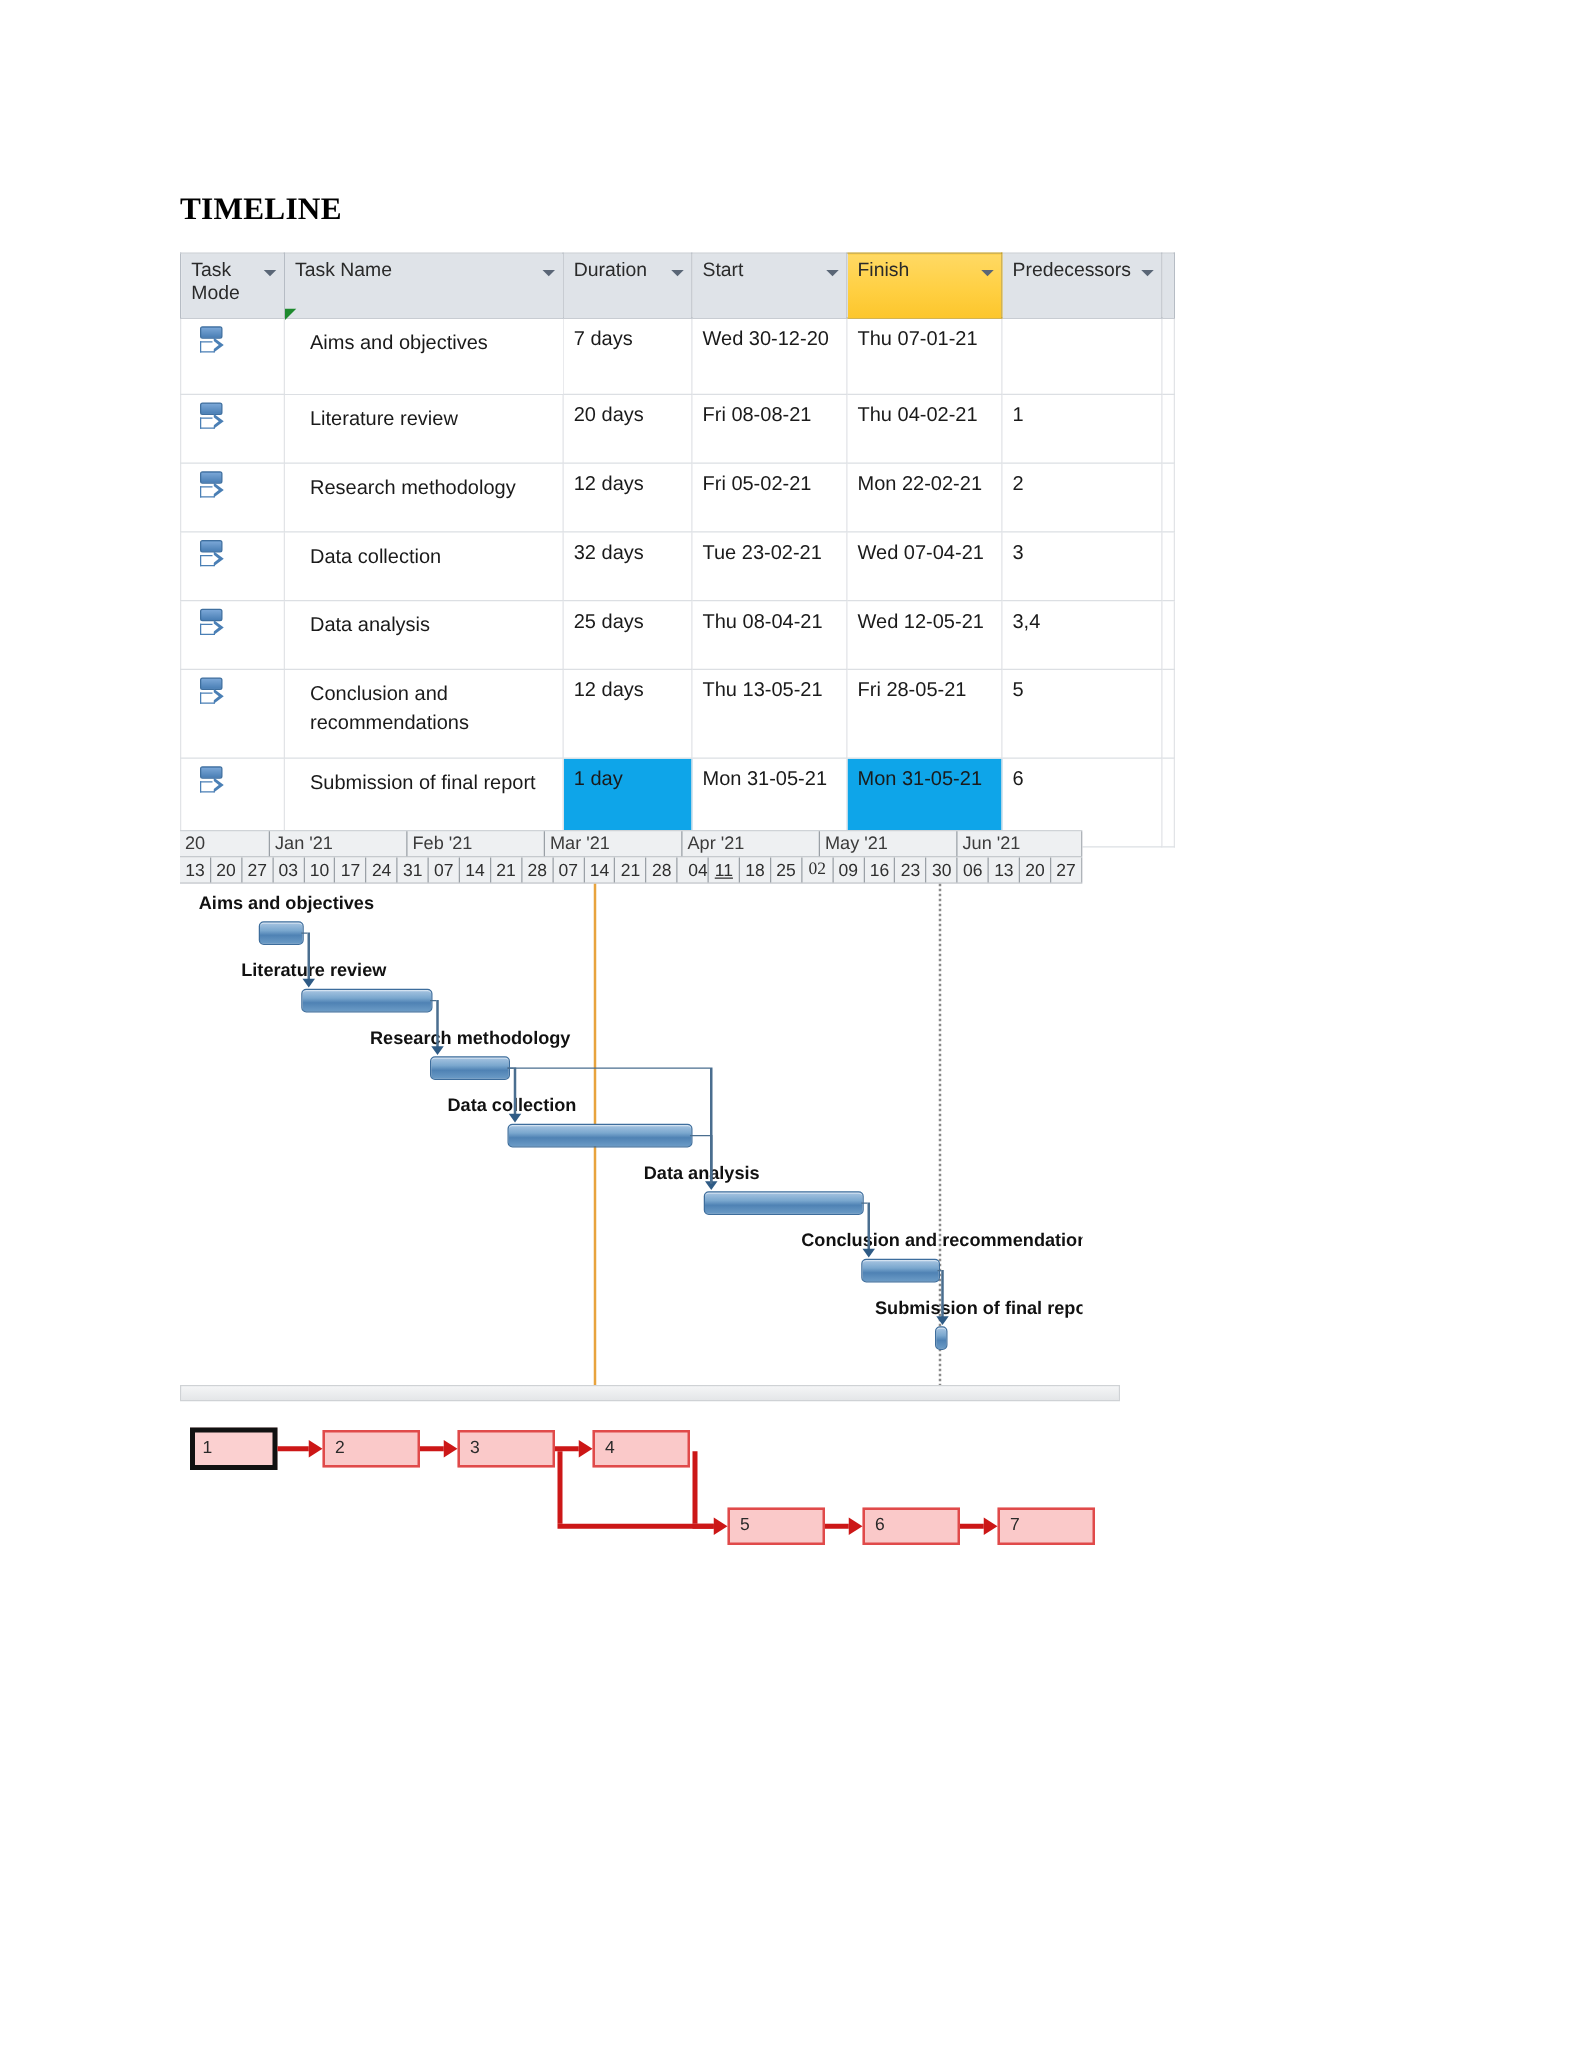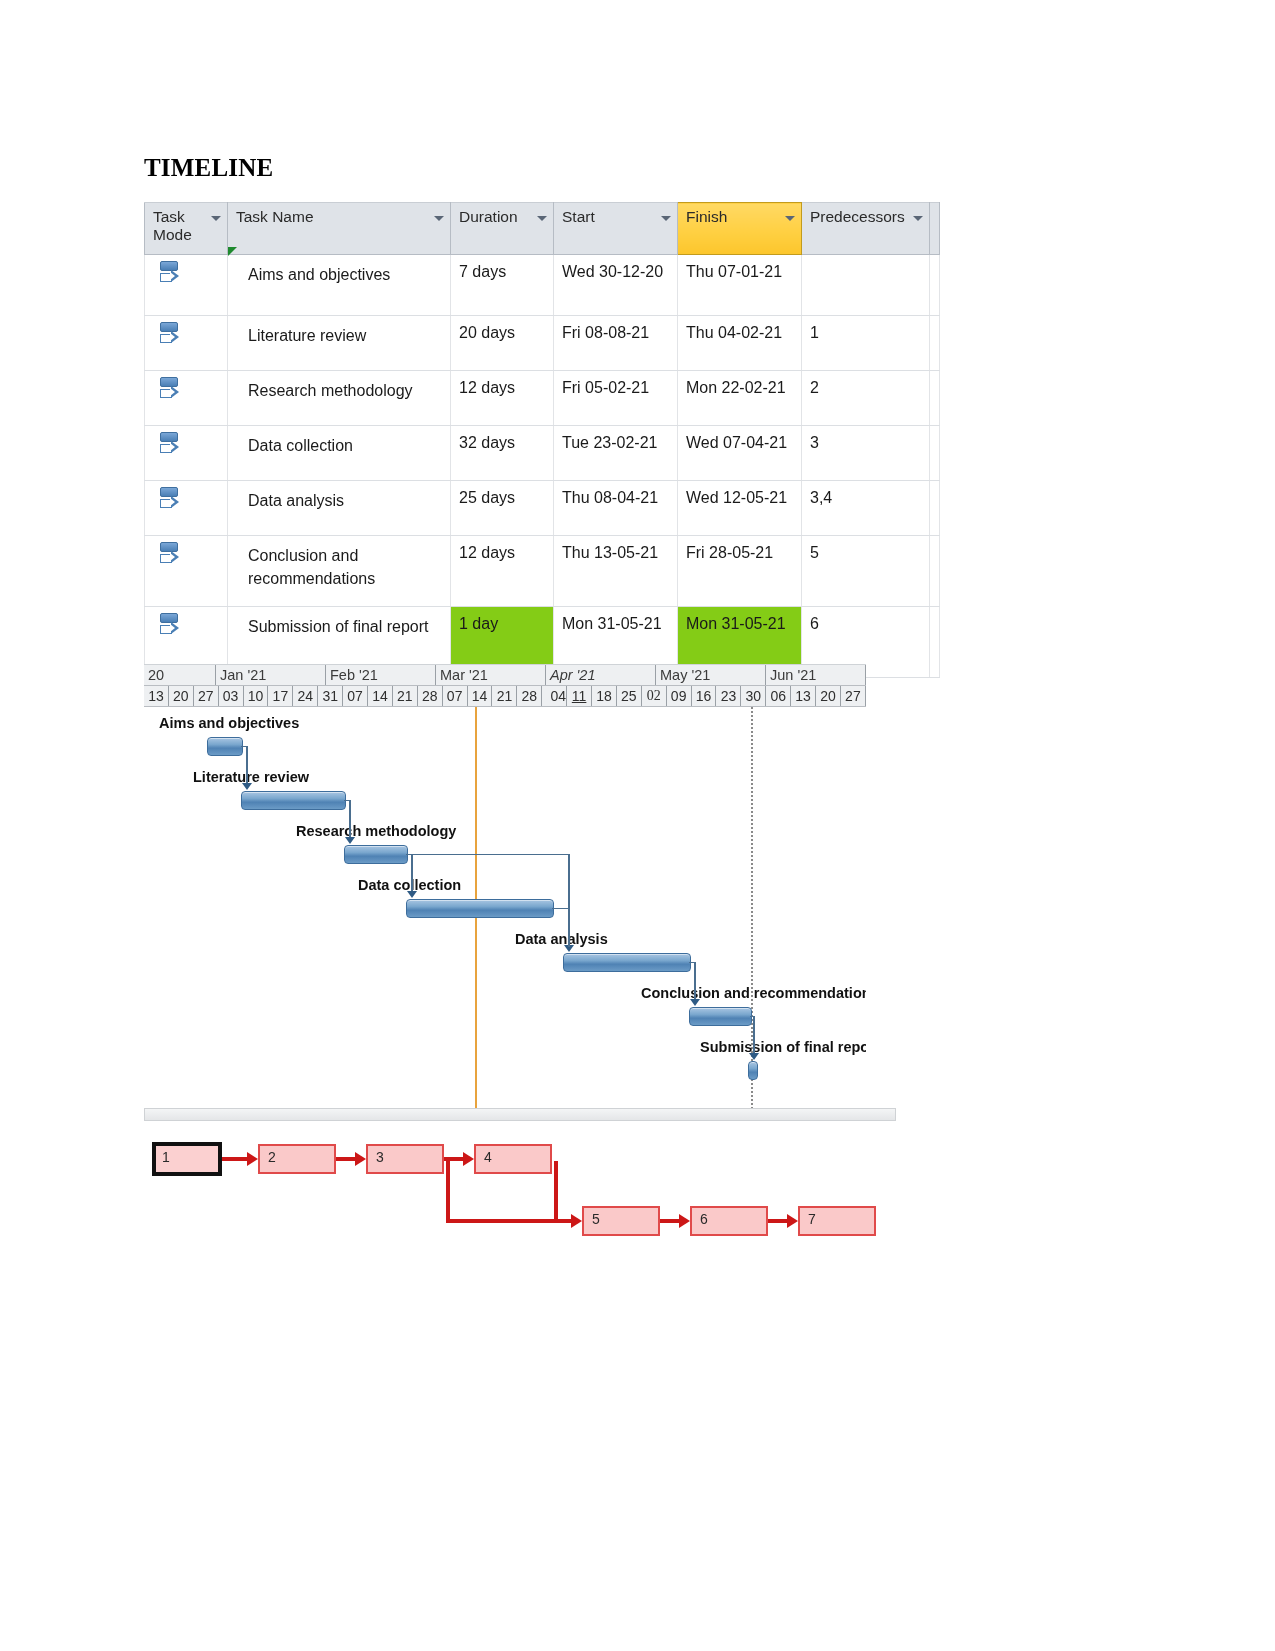--- a/index.html
+++ b/index.html
@@ -78,21 +78,21 @@
     border-bottom: 1px solid #dcdfe3;
     font-size: 16px;
     color: #1a1a1a;
     padding: 8px 6px 8px 8px;
     vertical-align: top;
     height: 38px;
     background: #fff;
   }
   .task-table td.cell-mode { padding: 6px 0 0 14px; }
   .task-table td.cell-name { padding-left: 20px; line-height: 23px; }
-  .task-table td.hl { background: #84cc16; margin-left: 30px; }
+  .task-table td.hl { background: #0ea5e9; margin-left: 30px; }
   .task-table tr.r1 td { height: 44px; }
   .task-table tr.r6 td, .task-table tr.r7 td { height: 54px; }
 
   
   .mode-icon { display: block; width: 22px; height: 26px; position: relative; }
   .mode-icon .chip {
     position: absolute; left: 1px; top: 0;
     width: 16px; height: 8px; border-radius: 2px;
     background: linear-gradient(180deg,#7ba7d7 0%, #4a7fb5 100%);
     border: 1px solid #3f6f9f;
@@ -408,21 +408,21 @@
     </tr>
   </tbody>
 </table>
 
 <div class="gantt">
   <div class="ts-months" id="ts-months">
       <div style="width: 72px;">20</div>
       <div style="width: 110px;">Jan '21</div>
       <div style="width: 110px;">Feb '21</div>
       <div style="width: 110px;">Mar '21</div>
-      <div style="width: 110px; font-style: italic;">Apr '21</div>
+      <div style="width: 110px;">Apr '21</div>
       <div style="width: 110px;">May '21</div>
       <div style="width: 100px;">Jun '21</div>
     </div>
   <div class="ts-weeks" id="ts-weeks">
       <div style="width: 24.8966px;">13</div>
       <div style="width: 24.8966px;">20</div>
       <div style="width: 24.8966px;">27</div>
       <div style="width: 24.8966px;">03</div>
       <div style="width: 24.8966px;">10</div>
       <div style="width: 24.8966px;">17</div>

